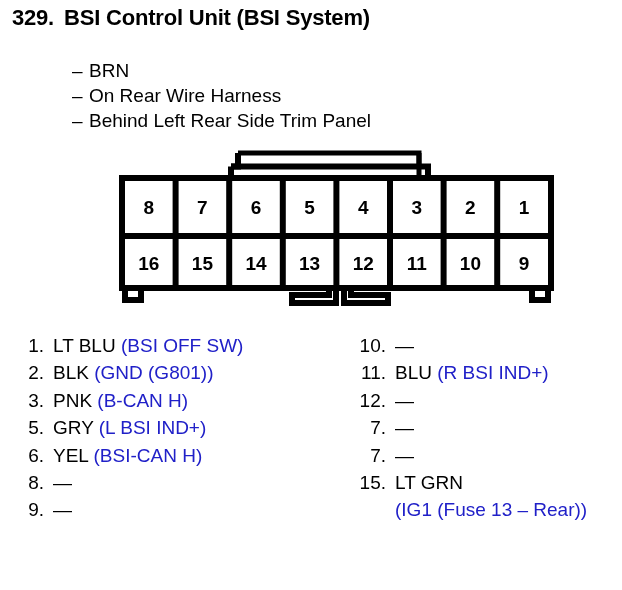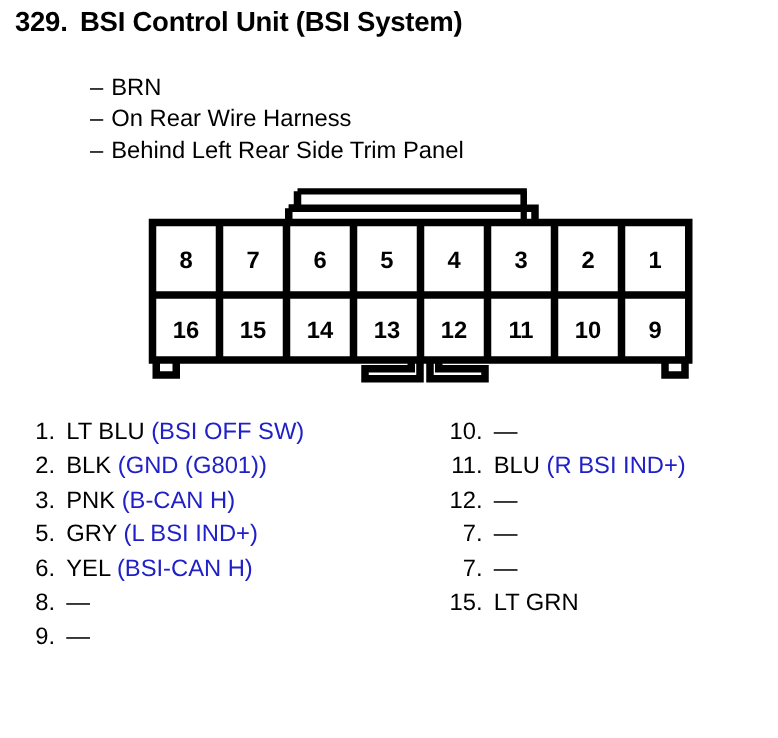--- a/index.html
+++ b/index.html
@@ -225,16 +225,16 @@
 
   <div class="pin-row">
     <span class="pin-num">7.</span><span class="pin-body pin-empty">—</span>
   </div>
 
   <div class="pin-row">
     <span class="pin-num">7.</span><span class="pin-body pin-empty">—</span>
   </div>
 
   <div class="pin-row tall">
-    <span class="pin-num">15.</span><span class="pin-body"><span class="pin-color">LT GRN</span></span>
+    <span class="pin-num">15.</span><span class="pin-body"><span class="pin-color">LT GRN</span><span class="pin-func-2">(IG1 (Fuse 13 – Rear))</span></span>
   </div>
 
 </div>
 
 </body></html>

